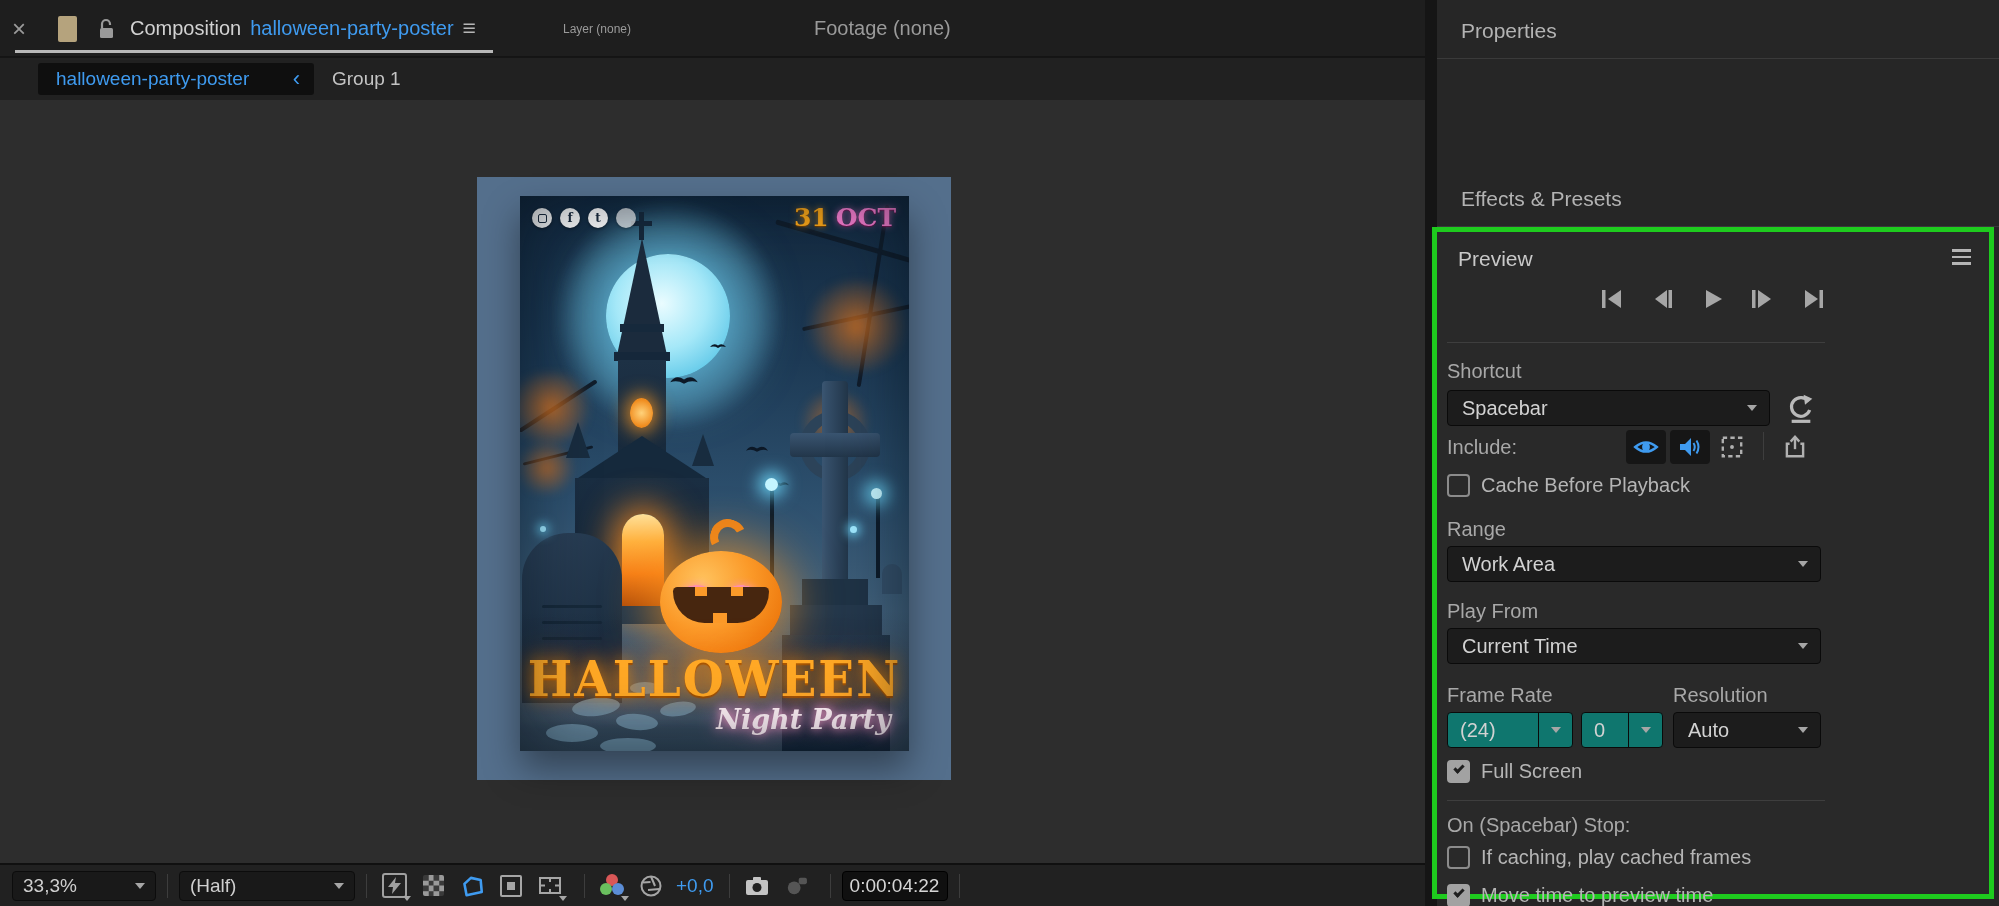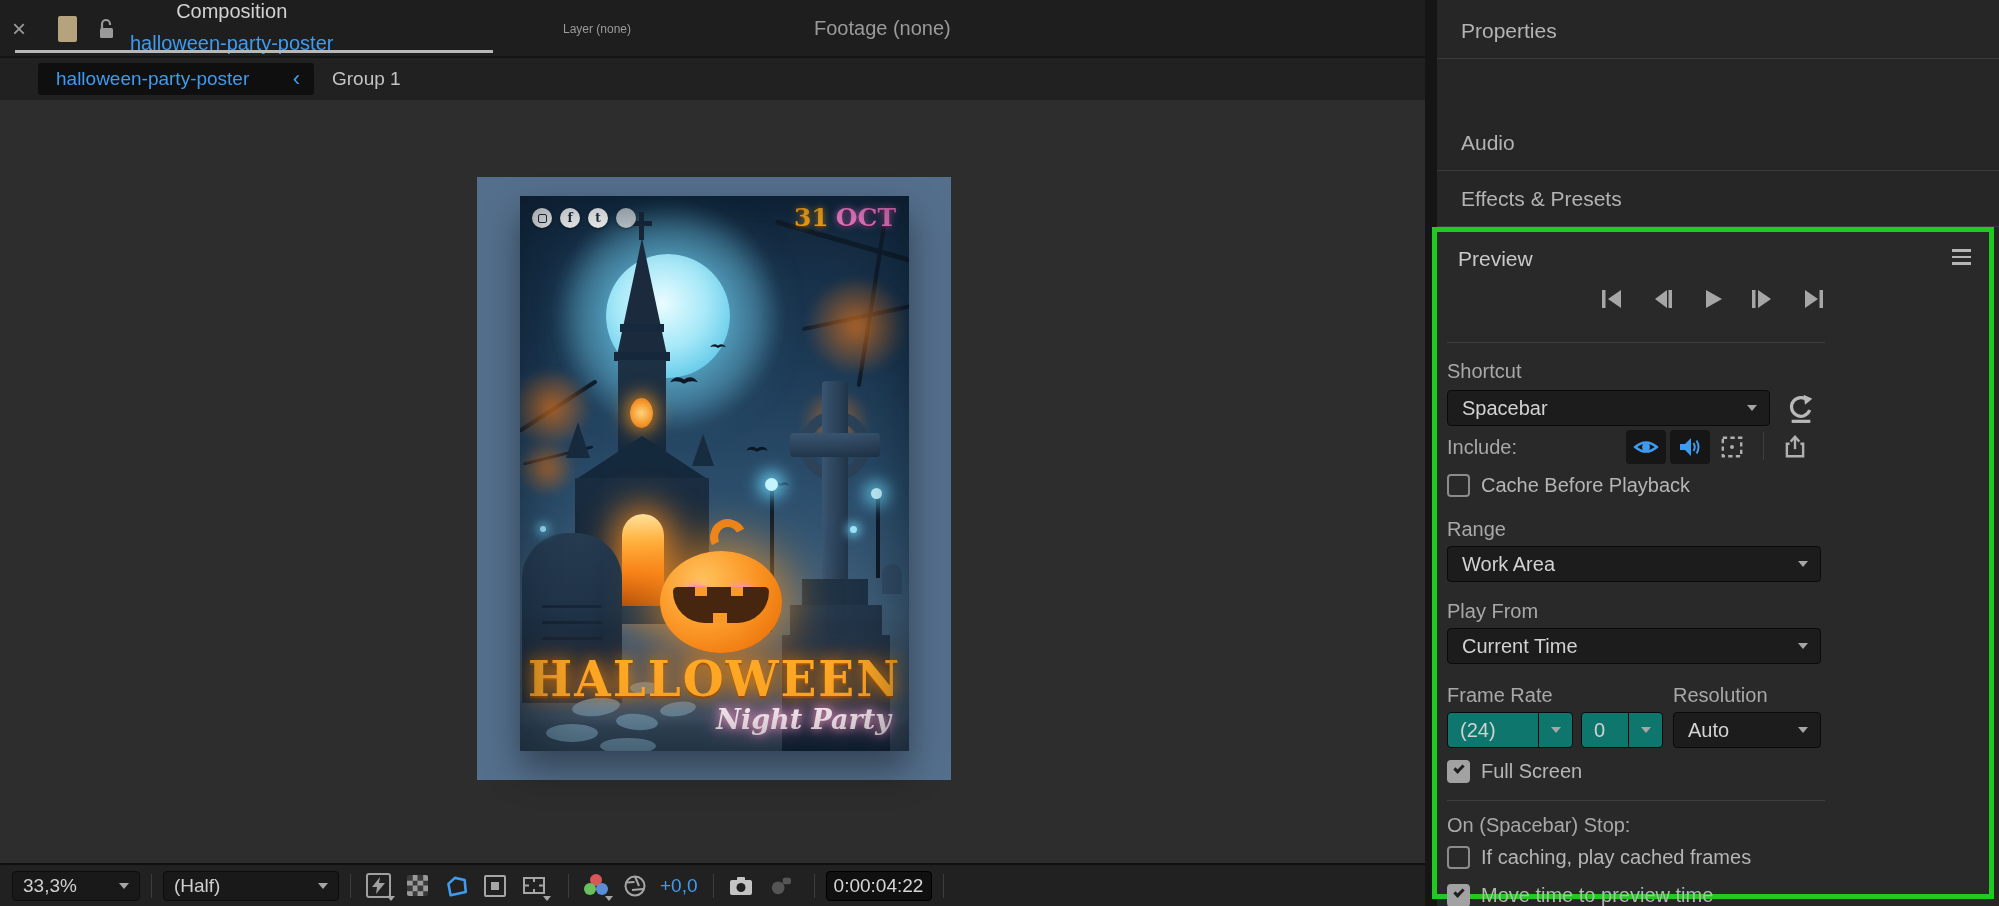--- a/index.html
+++ b/index.html
@@ -6,21 +6,21 @@
   html,body { background:#151515; }
   body { font-family:"Liberation Sans", sans-serif; }
   #app { position:relative; width:1999px; height:906px; background:#151515; overflow:hidden; }
 
   
   #topbar { position:absolute; left:0; top:0; width:1425px; height:57px; background:#1e1e1e; border-bottom:1px solid #141414; }
   .tb-item { position:absolute; top:0; height:57px; display:flex; align-items:center; }
   .close-x { left:12px; color:#9a9a9a; font-size:24px; }
   .swatch { position:absolute; left:58px; top:16px; width:19px; height:26px; background:#b5a37d; border-radius:2px; }
   .lock { left:96px; }
-  .comp-title { left:130px; gap:9px;flex-direction:column; }
+  .comp-title { left:130px; gap:9px; }
   .comp-title .w { color:#d2d2d2; font-size:20px; }
   .comp-title .b { color:#3f9bf0; font-size:20px; }
   .menu-glyph { color:#b5b5b5; font-size:23px; line-height:1; }
   .tab-underline { position:absolute; left:15px; top:50px; width:478px; height:3px; background:#b8b8b8; }
   .laytab { left:563px; color:#9a9a9a; font-size:12px; }
   .foottab { left:814px; color:#9a9a9a; font-size:20px; }
 
   
   #row2 { position:absolute; left:0; top:58px; width:1425px; height:42px; background:#212121; }
   .crumb-tab { position:absolute; left:38px; top:5px; width:276px; height:32px; background:#0f0f0f; border-radius:3px; display:flex; align-items:center; justify-content:space-between; padding:0 14px 0 18px; }
@@ -263,21 +263,21 @@
         <div class="date">
           <span class="d31">31</span>
           <span class="doct">OCT</span>
         </div>
         <div class="vig"></div>
       </div>
     </div>
   </div>
 
   <div id="btoolbar">
-    <div class="dd-sm" style="width:128px;">
+    <div class="dd-sm" style="width:144px;">
       <span>33,3%</span>
       <span class="caret"></span>
     </div>
     <span class="vdiv"></span>
     <div class="dd-sm" style="width:176px;">
       <span>(Half)</span>
       <span class="caret"></span>
     </div>
     <span class="vdiv"></span>
 
@@ -350,23 +350,20 @@
     <div class="tc-box">
       <span>0:00:04:22</span>
     </div>
     <span class="vdiv"></span>
   </div>
 
   <div id="rpanel">
     <div class="ptab" style="top:3px;">
         <span>Properties</span>
       </div>
-    <div class="ptab" style="top:115px;">
-        <span>Audio</span>
-      </div>
     <div class="ptab" style="top:171px;">
         <span>Effects &amp; Presets</span>
       </div>
   </div>
 
   <div id="preview-wrap">
     <div class="pv pv-header">Preview</div>
     <div class="pv pv-menu">
         <div></div>
         <div></div>

